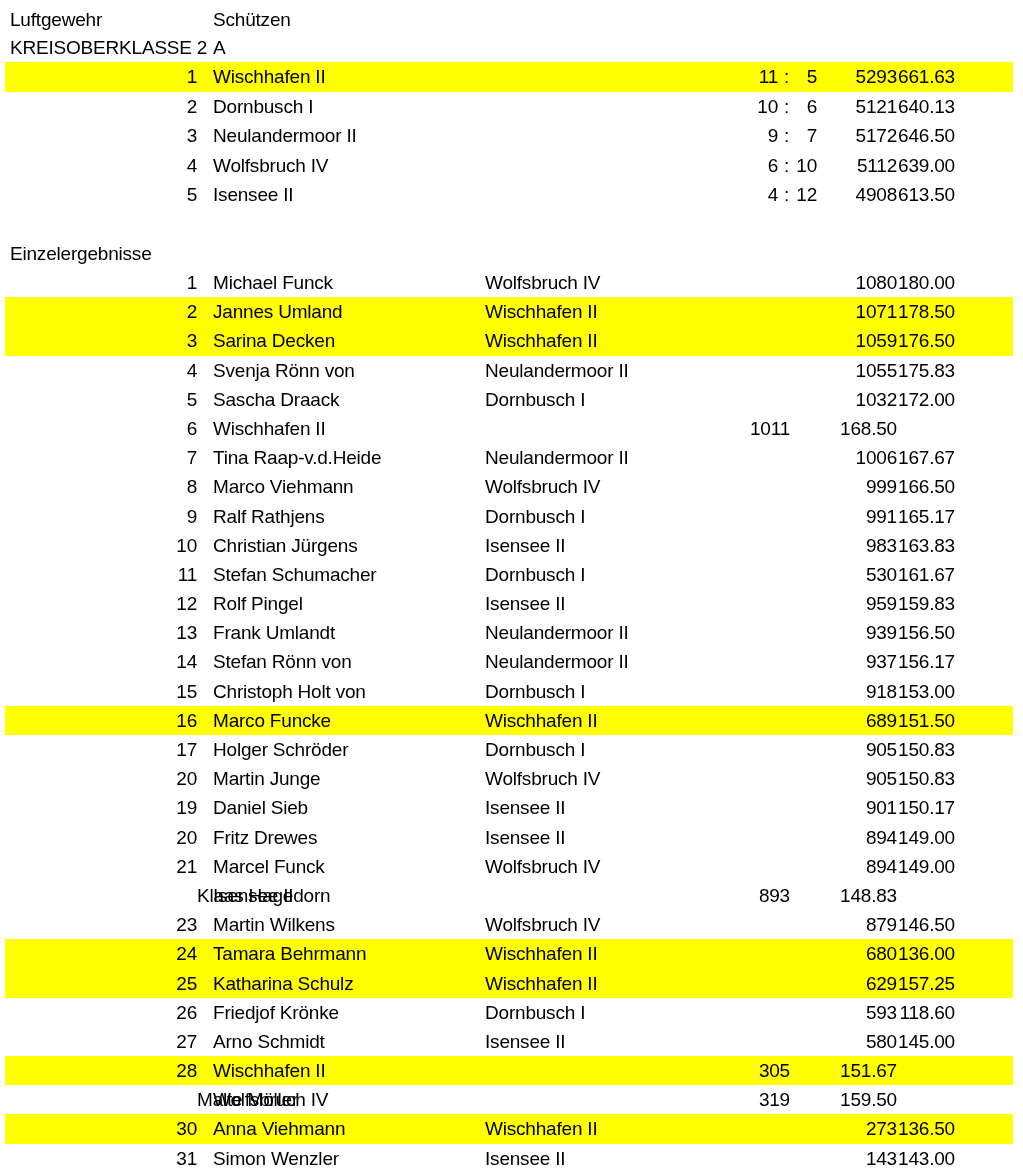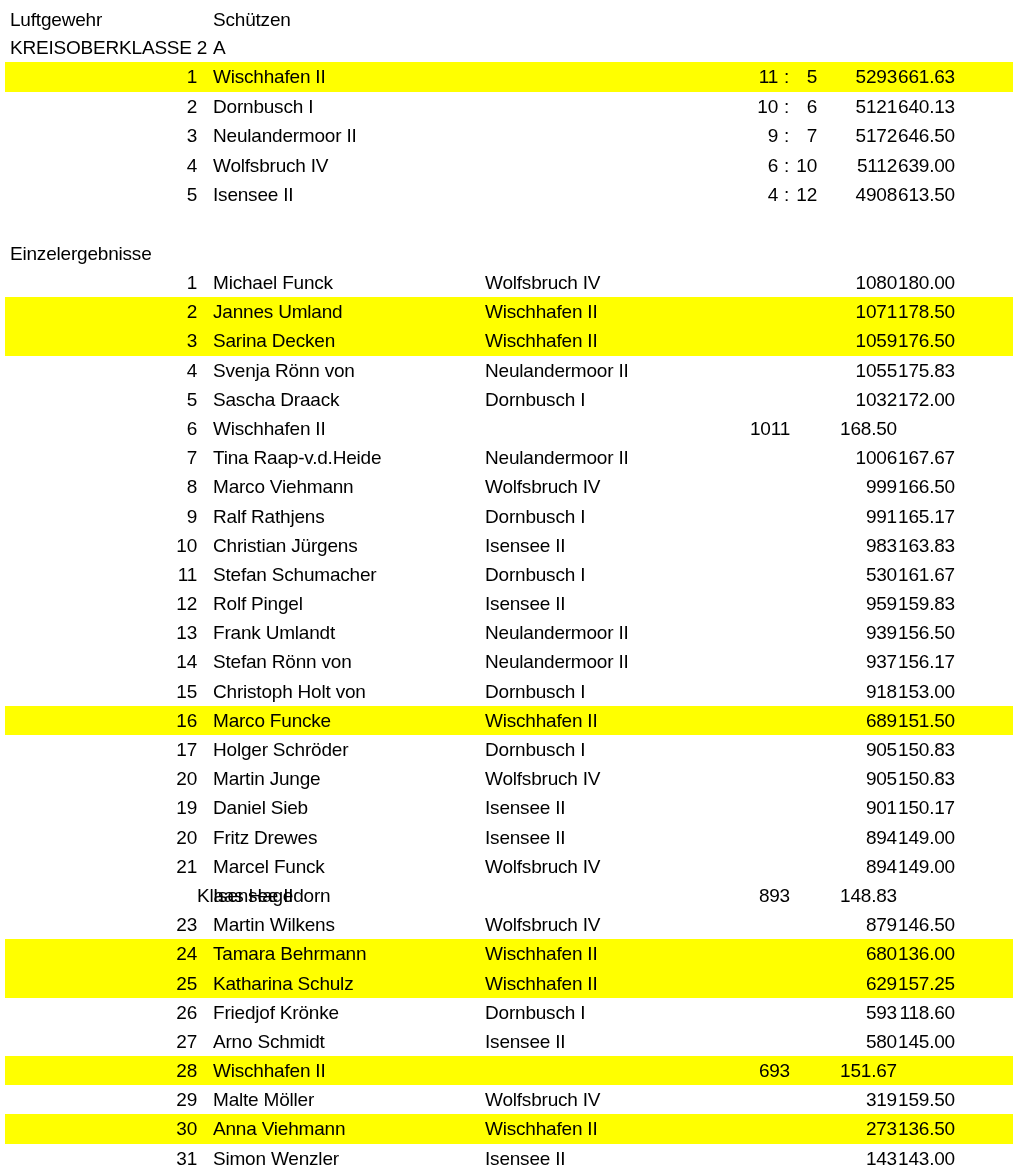--- a/index.html
+++ b/index.html
@@ -375,27 +375,26 @@
     <span>Isensee II</span>
     <span class="c-r">580</span>
     <span class="c-r">145.00</span>
     <span></span>
   </div>
 
   <div class="row result-row hl">
     <span class="c-r">28</span>
     <span></span>
     <span>Wischhafen II</span>
-    <span class="c-r">693</span>
+    <span class="c-r">305</span>
     <span class="c-r">151.67</span>
     <span></span>
   </div>
 
   <div class="row result-row">
-    <span class="c-r">29</span>
     <span></span>
     <span>Malte Möller</span>
     <span>Wolfsbruch IV</span>
     <span class="c-r">319</span>
     <span class="c-r">159.50</span>
     <span></span>
   </div>
 
   <div class="row result-row hl">
     <span class="c-r">30</span>

